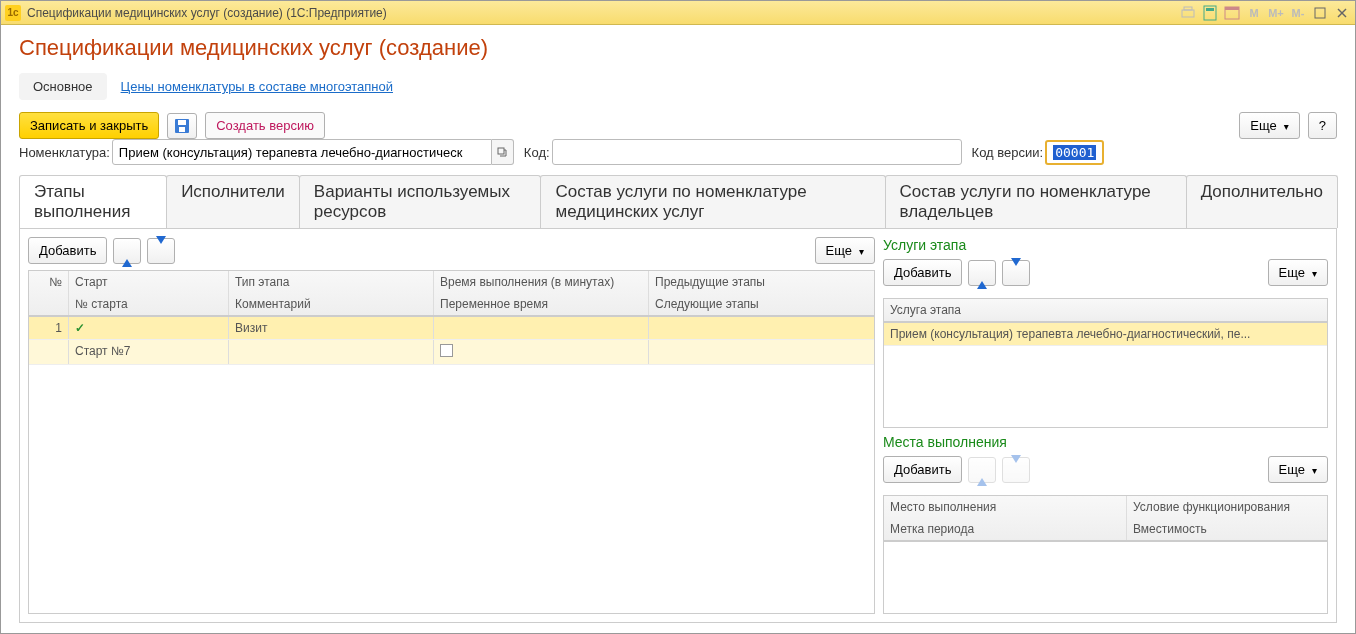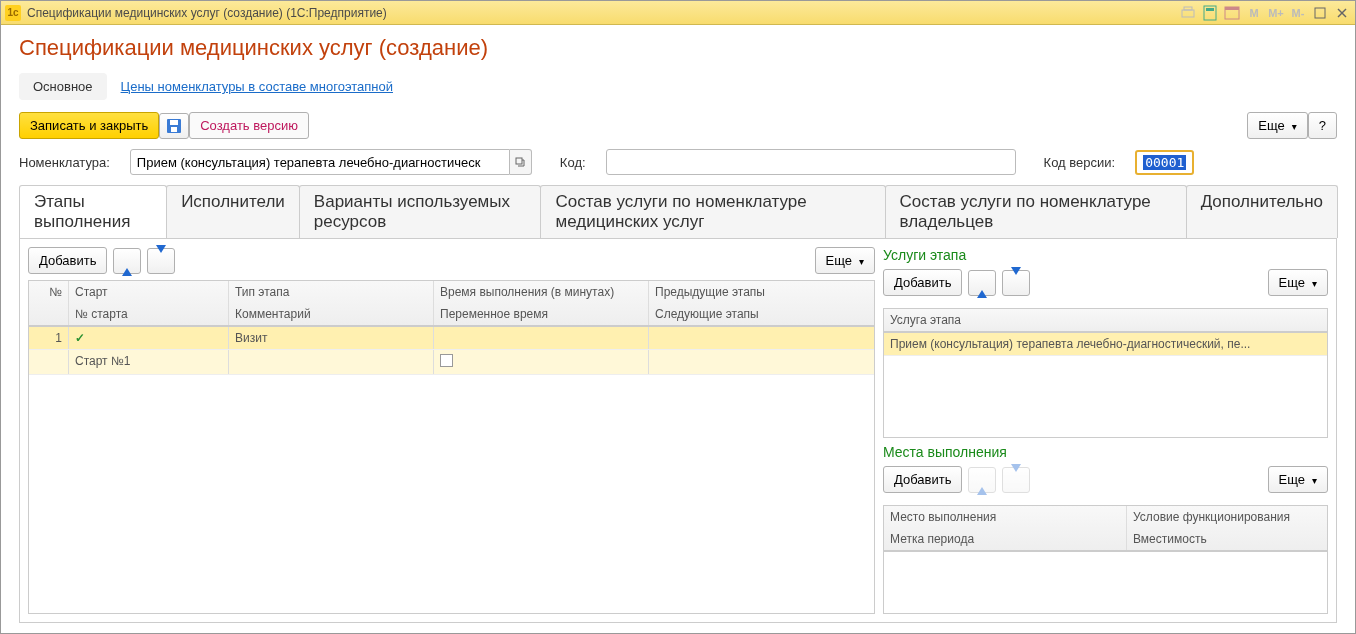--- a/index.html
+++ b/index.html
@@ -10,42 +10,42 @@
 .titlebar-text { font-size: 12px; color: #4a4a4a; flex: 1; }
 .titlebar-icons { display: flex; gap: 4px; align-items: center; }
 .tb-icon { width: 18px; height: 16px; display:flex; align-items:center; justify-content:center; font-size:11px; color:#999; cursor:pointer; }
 .tb-icon.m { color:#bbb; font-weight:bold; }
 .content { flex: 1; padding: 10px 18px; display:flex; flex-direction:column; overflow:hidden; }
 .page-title { font-size: 22px; color: #c2410c; margin-bottom: 12px; font-weight:normal; }
 .nav-tabs { display:flex; gap:0; margin-bottom:12px; align-items:center; }
 .nav-tab { padding: 6px 14px; border-radius: 4px; cursor:pointer; }
 .nav-tab.active { background:#f3f3f3; color:#333; }
 .nav-tab.link { color:#1a6cc9; text-decoration:underline; }
-.toolbar { display:flex; align-items:center; margin-bottom:10px; }
+.toolbar { display:flex; align-items:center; gap:8px; }
 .btn { border:1px solid #b0b0b0; border-radius:3px; padding: 5px 10px; background:linear-gradient(#fff,#f0f0f0); cursor:pointer; font-size:13px; display:flex; align-items:center; gap:4px; }
 .btn.primary { background:linear-gradient(#ffe040,#ffd000); border-color:#c9a400; font-weight:normal; }
 .btn.icon-only { padding:4px 6px; }
 .btn.disabled { color:#be185d; background:#fafafa; }
 .btn .caret::after { content:"▾"; font-size:10px; margin-left:3px; }
 .spacer { flex:1; }
-.form-row { display:flex; align-items:center; gap:20px; margin-bottom:10px; }
+.form-row { display:flex; align-items:center; gap:2px; margin-bottom:10px; }
 .form-label { font-size:13px; color:#333; }
 .input-wrap { position:relative; display:flex; align-items:center; }
 .text-input { border:1px solid #bbb; border-radius:3px; padding:4px 6px; font-size:13px; height:26px; }
 .input-btn { width:22px; height:26px; border:1px solid #bbb; border-left:none; border-radius:0 3px 3px 0; background:#f5f5f5; display:flex; align-items:center; justify-content:center; font-size:10px; cursor:pointer; }
 .text-input.with-btn { border-radius:3px 0 0 3px; }
 .version-box { border:2px solid #e8b030; border-radius:3px; padding:3px 6px; }
 .version-val { background:#2060d0; color:#fff; padding:0 2px; font-family:monospace; }
 .tabs { display:flex; border-bottom:1px solid #ccc; }
 .tab { padding:6px 14px; border:1px solid transparent; border-bottom:none; cursor:pointer; font-size:17px; background:#f5f5f5; border:1px solid #ccc; border-bottom:none; margin-right:-1px; border-radius:3px 3px 0 0; }
 .tab.active { background:#fff; position:relative; z-index:1; }
 .tab-body { border:1px solid #ccc; border-top:none; flex:1; display:flex; padding:8px; gap:8px; overflow:hidden; }
 .left-pane { flex:1; display:flex; flex-direction:column; min-width:0; }
 .right-pane { width:445px; display:flex; flex-direction:column; gap:6px; }
-.pane-toolbar { display:flex; align-items:center; gap:6px; margin-bottom:6px; }
+.pane-toolbar { display:flex; align-items:flex-end; gap:6px; margin-bottom:6px; }
 .arrow-btn { width:28px; height:26px; border:1px solid #b0b0b0; border-radius:3px; background:linear-gradient(#fff,#f0f0f0); display:flex; align-items:center; justify-content:center; cursor:pointer; }
 .arrow-btn.disabled { opacity:0.4; }
 .arrow-up::before { content:""; border-left:5px solid transparent; border-right:5px solid transparent; border-bottom:8px solid #2068d0; }
 .arrow-down::before { content:""; border-left:5px solid transparent; border-right:5px solid transparent; border-top:8px solid #2068d0; }
 .grid { border:1px solid #ccc; flex:1; display:flex; flex-direction:column; background:#fff; overflow:hidden; }
 .grid-head { background:linear-gradient(#f8f8f8,#eee); border-bottom:1px solid #ccc; }
 .grid-row { display:flex; }
 .grid-row.sub { border-bottom:1px solid #ccc; }
 .gc { padding:4px 6px; border-right:1px solid #ddd; font-size:12px; color:#555; overflow:hidden; white-space:nowrap; text-overflow:ellipsis; }
 .gc:last-child { border-right:none; }
@@ -204,21 +204,21 @@
           <div class="grid-body">
             <div class="grid-row r1">
               <div class="gc col-n">1</div>
               <div class="gc col-start"><span class="check">✓</span></div>
               <div class="gc col-type">Визит</div>
               <div class="gc col-time"></div>
               <div class="gc col-prev"></div>
             </div>
             <div class="grid-row r2">
               <div class="gc col-n"></div>
-              <div class="gc col-start">Старт №1</div>
+              <div class="gc col-start">Старт №7</div>
               <div class="gc col-type"></div>
               <div class="gc col-time"><span class="checkbox-empty"></span></div>
               <div class="gc col-prev"></div>
             </div>
           </div>
         </div>
       </div>
 
       <div class="right-pane">
         <div class="section-title">Услуги этапа</div>

